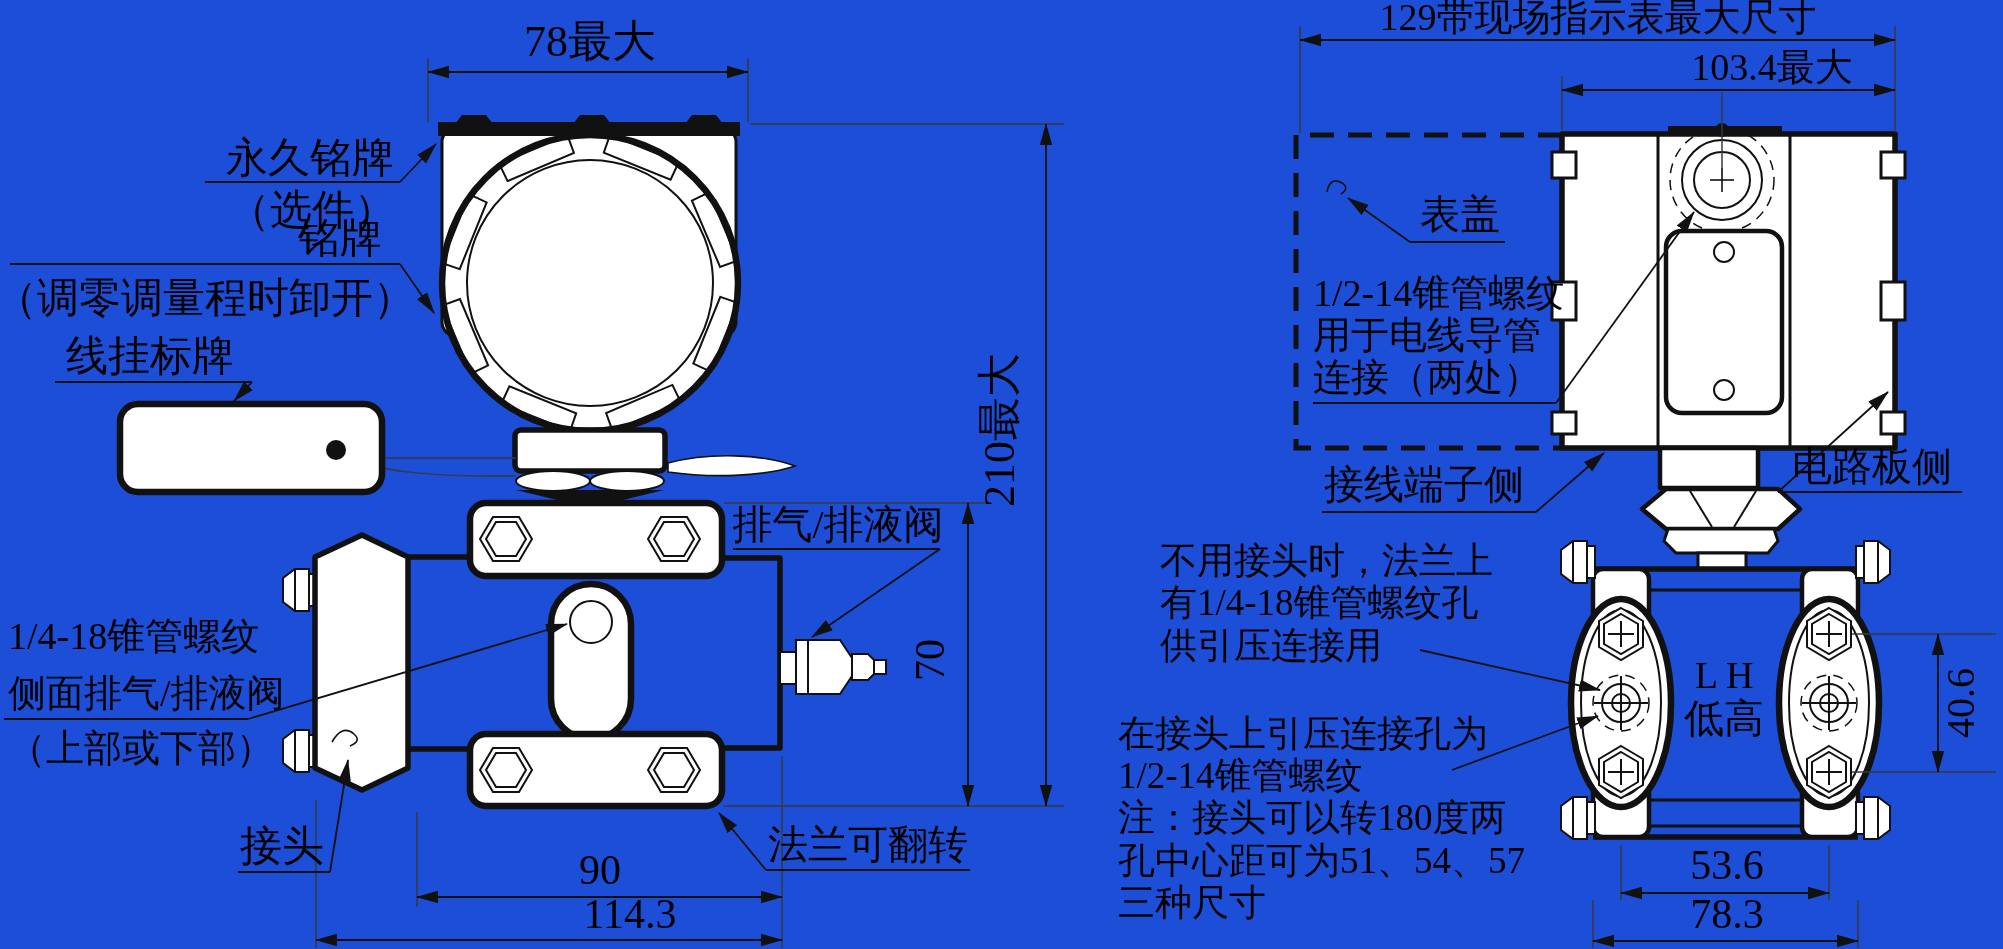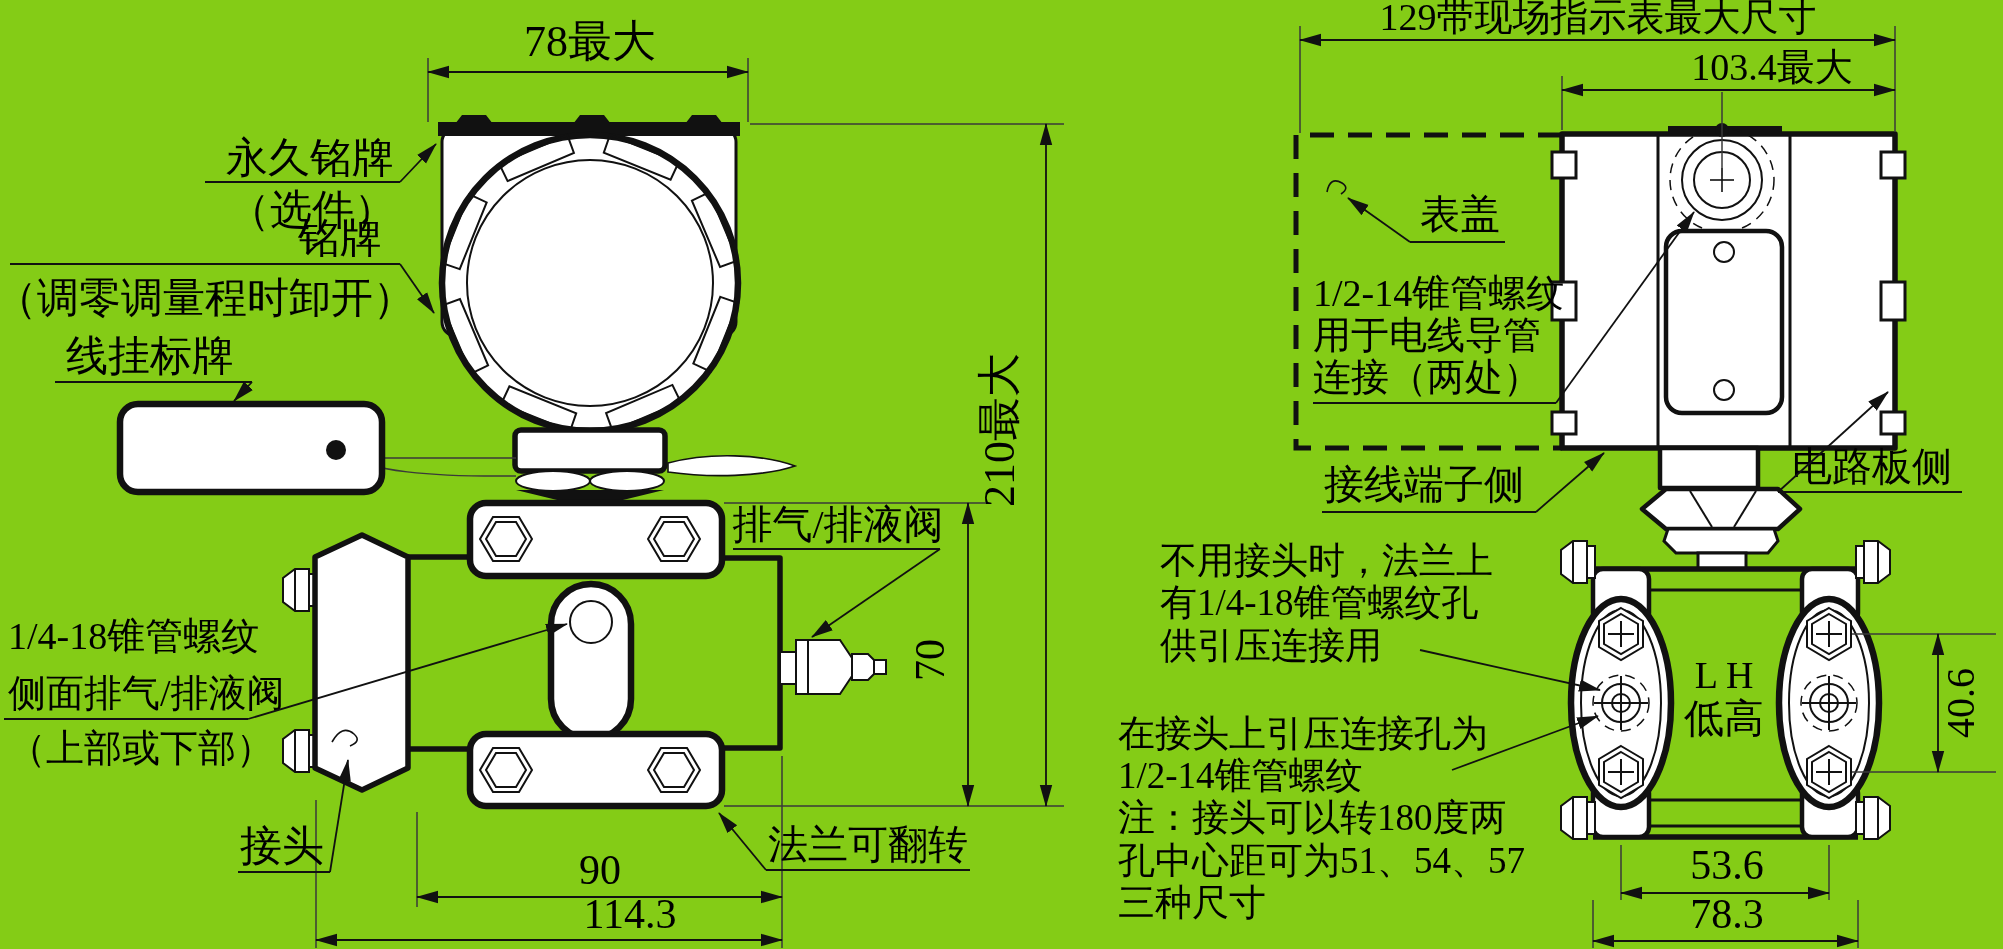--- a/index.html
+++ b/index.html
@@ -1,16 +1,16 @@
 <!DOCTYPE html>
 <html><head>
 <meta charset="utf-8">
 <style>
   html,body{margin:0;padding:0;background:#ffffff;}
-  .stage{width:2003px;height:949px;background:#84cc16;position:relative;overflow:hidden;}
+  .stage{width:2003px;height:949px;background:#1d4ed8;position:relative;overflow:hidden;}
   svg{display:block;}
   text{font-family:"Liberation Serif","DejaVu Serif",serif;fill:#000;}
   .t44{font-size:44px}.t42{font-size:42px}.t40{font-size:40px}.t38{font-size:38px}.t37{font-size:37px}
   .mid{text-anchor:middle}
   .s7{stroke:#111;stroke-width:6.5;fill:none;stroke-linejoin:round}
   .s6{stroke:#111;stroke-width:5.5;fill:none;stroke-linejoin:round}
   .s5{stroke:#111;stroke-width:4.5;fill:none;stroke-linejoin:round}
   .s3{stroke:#111;stroke-width:3;fill:none}
   .s2{stroke:#111;stroke-width:2;fill:none}
   .s15{stroke:#111;stroke-width:1.6;fill:none}

